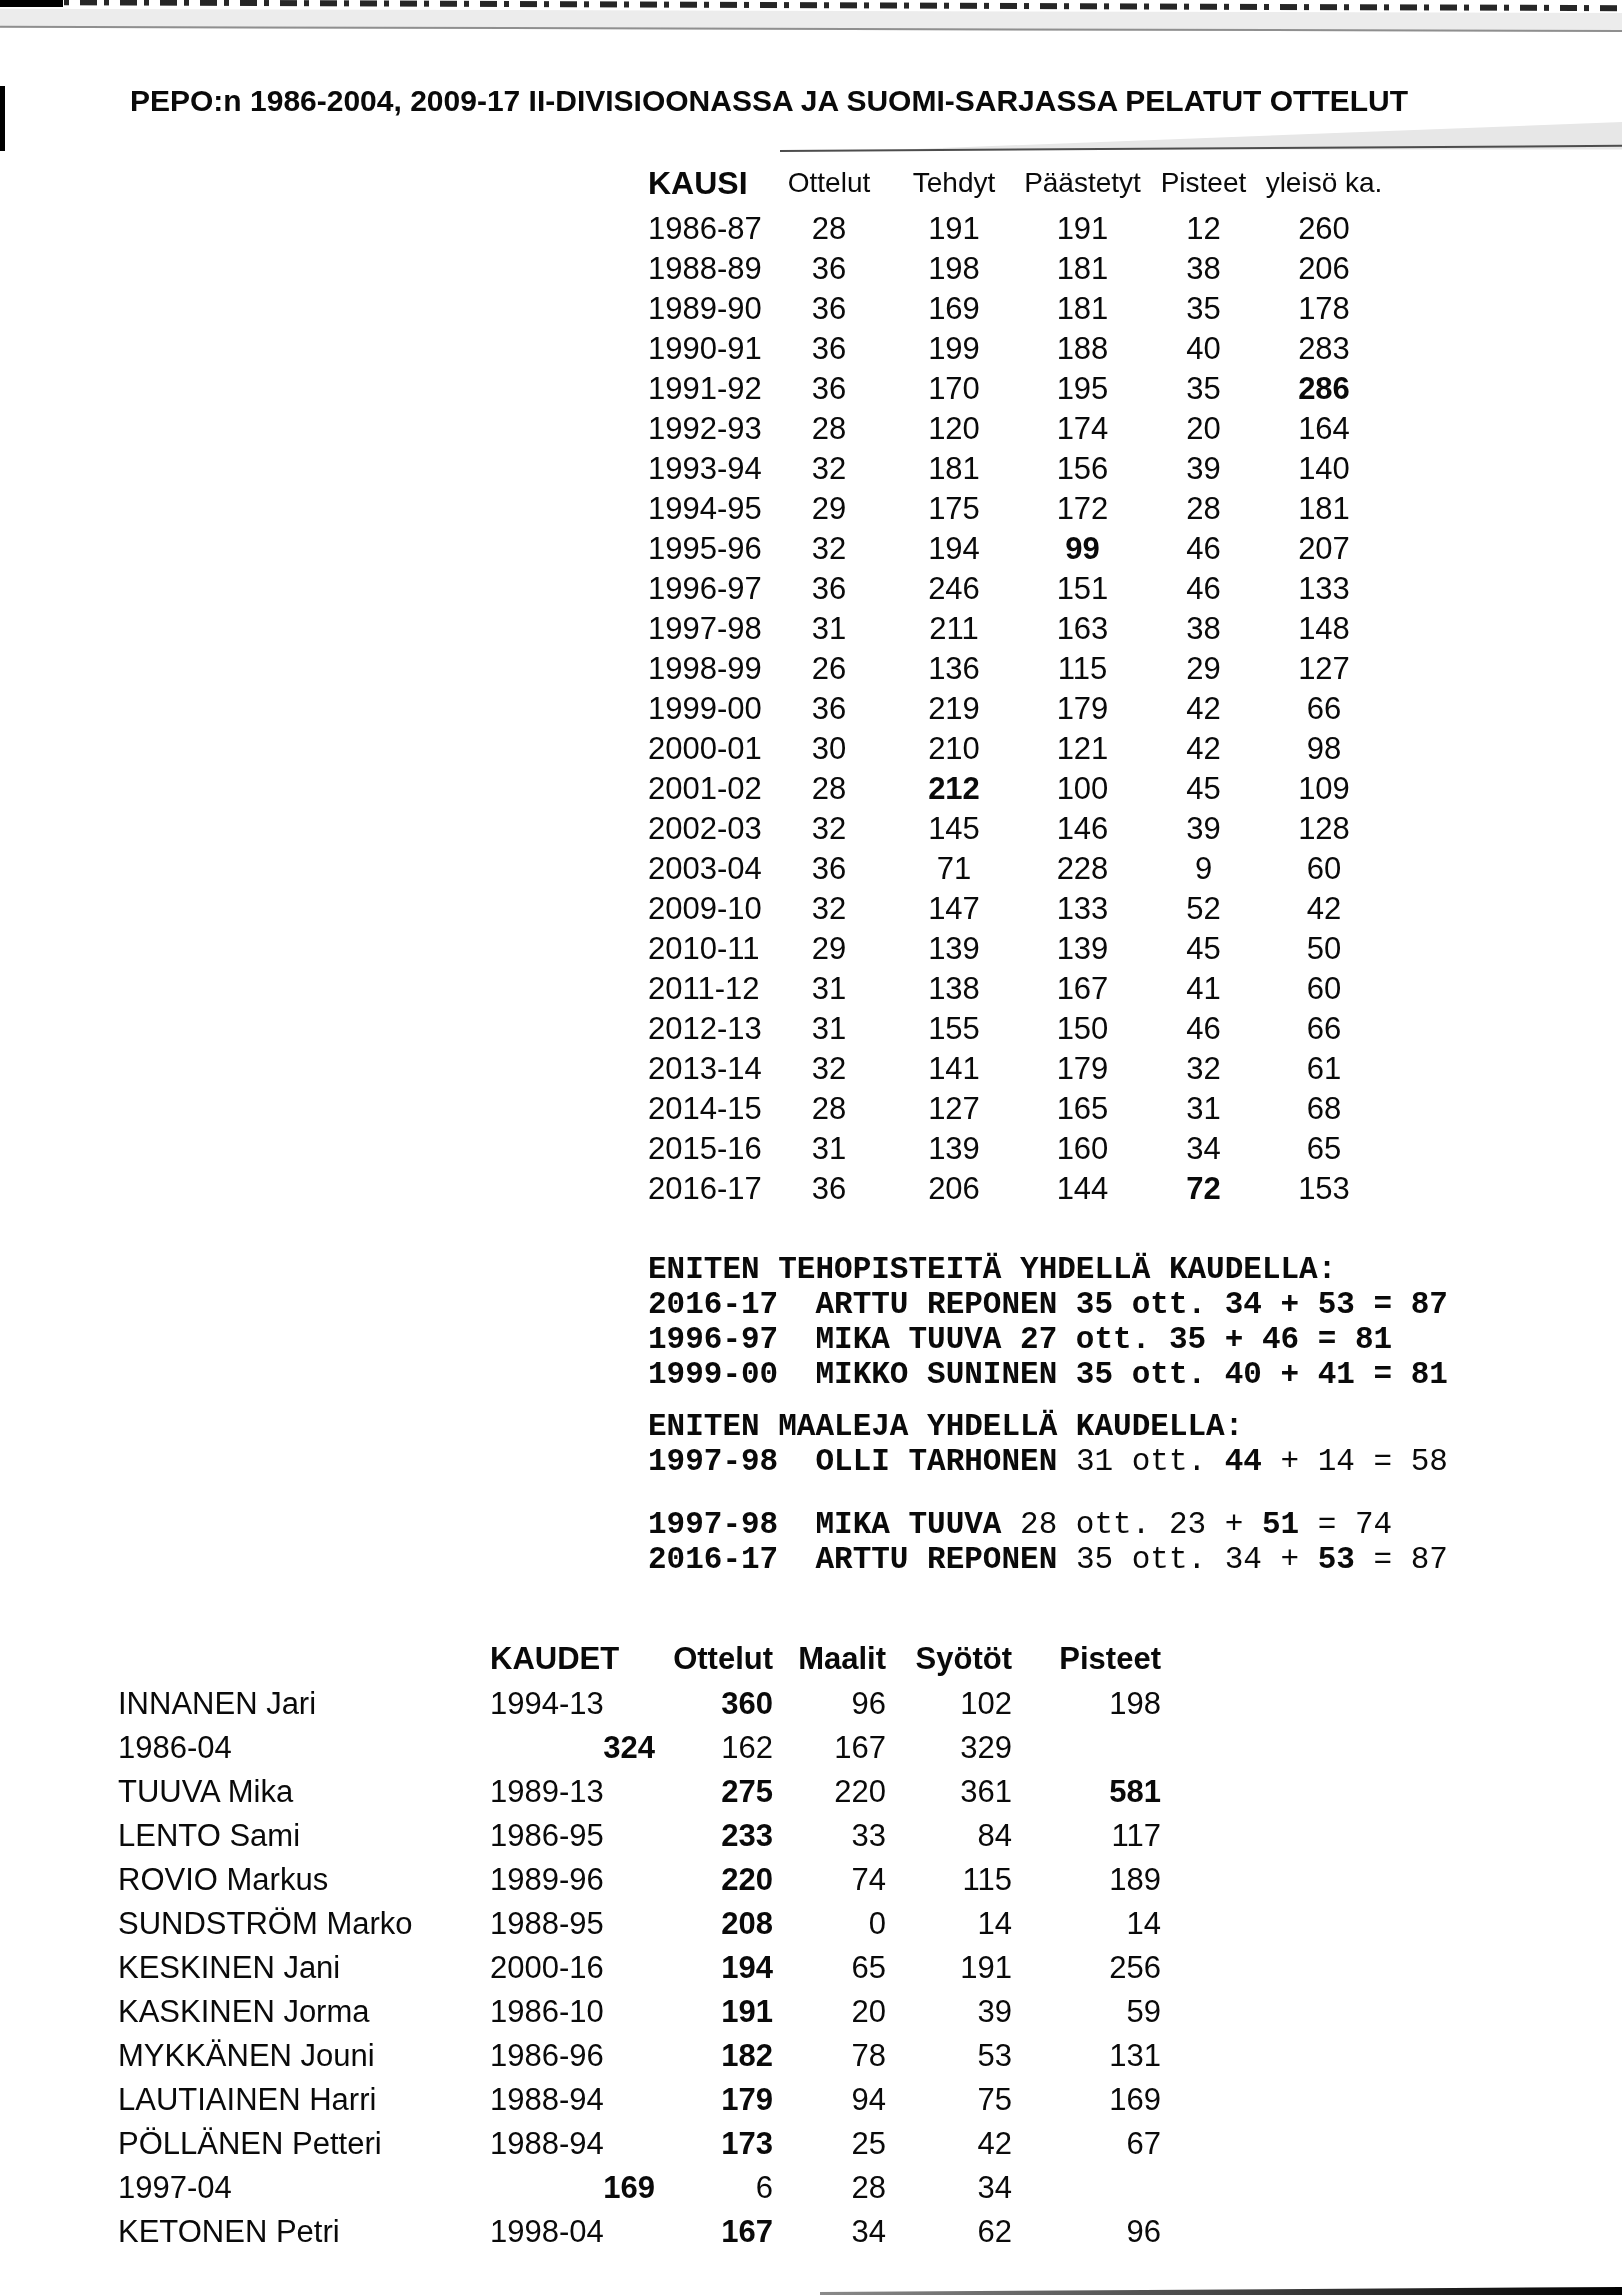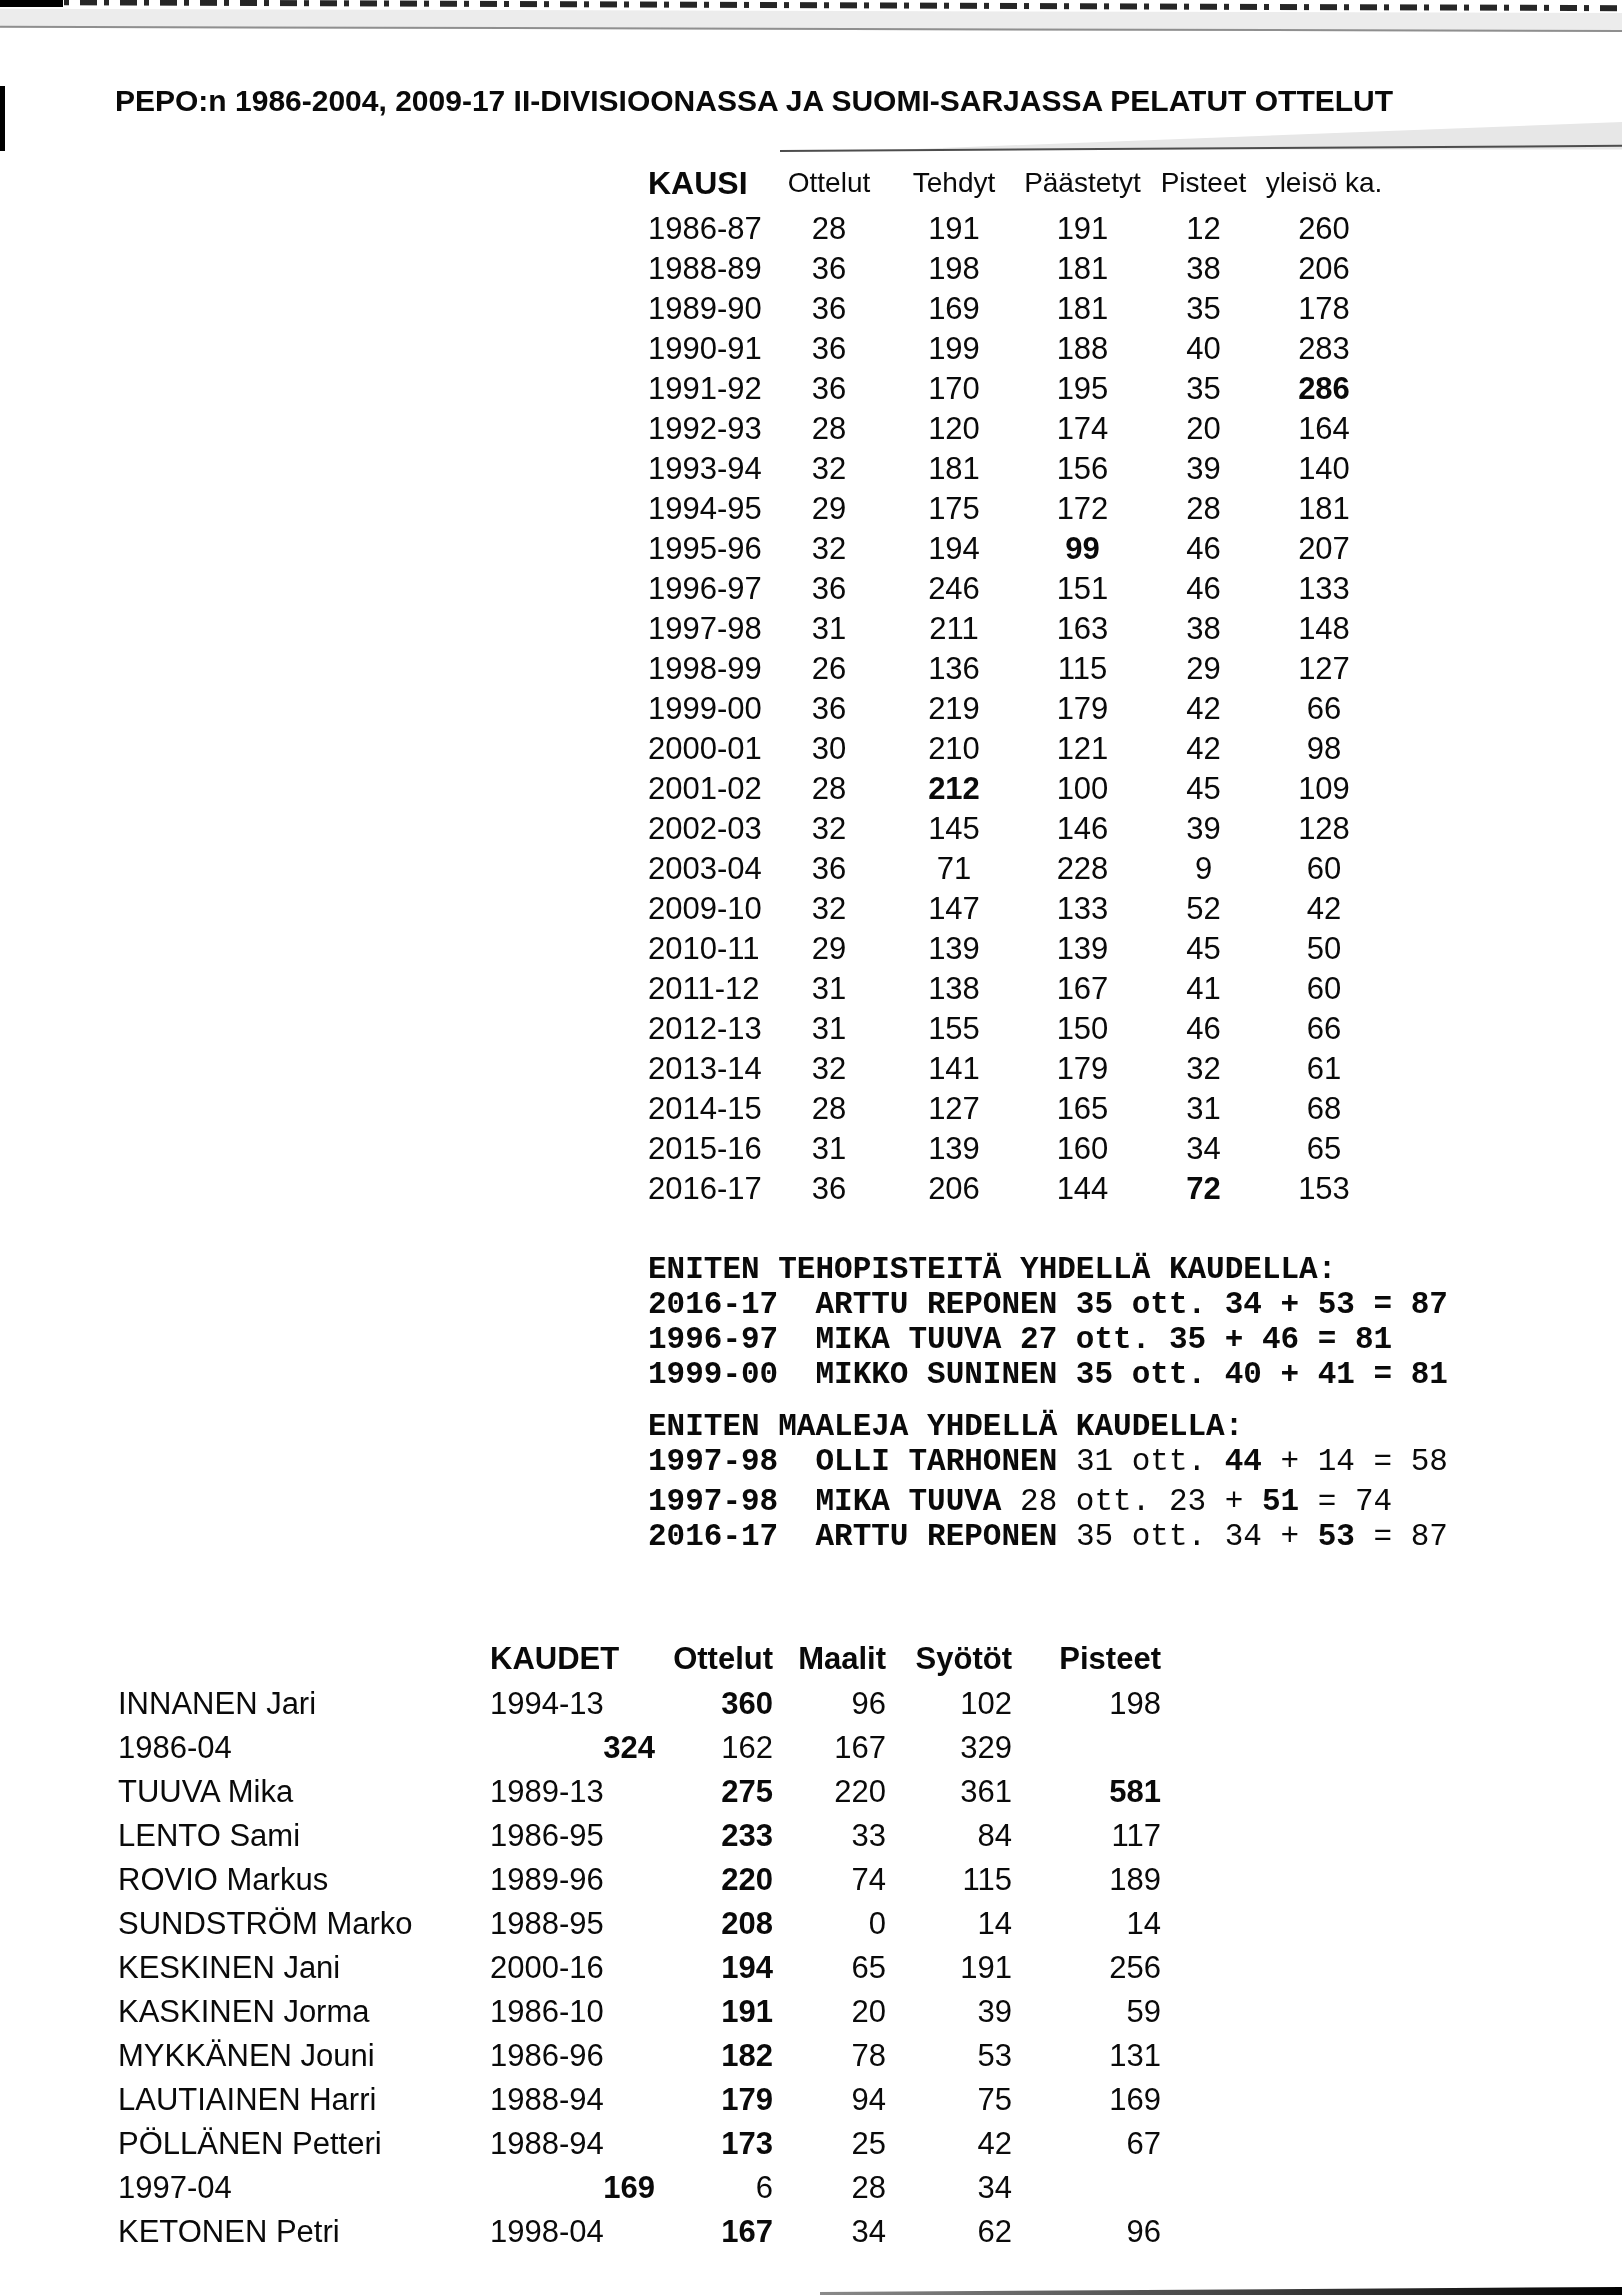--- a/index.html
+++ b/index.html
@@ -29,37 +29,37 @@
     position:absolute;left:780px;top:150px;width:844px;height:2px;background:#4d4d4d;
     transform:rotate(-0.35deg);transform-origin:0 0;
   }
   .bottom-streak{
     position:absolute;left:820px;top:2287px;width:803px;height:8.5px;
     background:linear-gradient(to right,#8a8a8a,#000);
     clip-path:polygon(0 58%,100% 0,100% 100%,0 100%);
   }
   
   .title{
-    position:absolute;left:115px;top:86px;
+    position:absolute;left:130px;top:86px;
     font-size:30px;font-weight:bold;white-space:nowrap;line-height:1;
   }
   
   .t1{position:absolute;left:648px;top:157px;}
   .t1 .row{display:grid;grid-template-columns:118px 126px 124px 133px 109px 132px;height:40px;}
   .t1 .hrow{height:52px;}
   .t1 .cell{font-size:31px;line-height:40px;text-align:center;white-space:nowrap;}
   .t1 .hrow .cell{font-size:28px;line-height:52px;}
   .t1 .c-kausi{text-align:left;}
   .t1 .hrow .c-kausi{font-size:32px;font-weight:bold;}
   
   .secs{position:absolute;left:648px;top:1252px;font-size:31px;font-family:Liberation Mono, monospace;}
   .sec-h{font-weight:bold;line-height:35px;white-space:pre;}
   .line{line-height:35px;white-space:pre;}
   .gap-a{margin-bottom:17px;}
-  .gap-b{margin-bottom:5px;}
+  .gap-b{margin-bottom:28px;}
   .b{font-weight:bold;}
   
   .t2{position:absolute;left:118px;top:1635px;}
   .t2 .row{display:grid;grid-template-columns:372px 165px 118px 113px 126px 149px;height:44px;}
   .t2 .hrow{height:47px;}
   .t2 .cell{font-size:31px;line-height:44px;text-align:right;white-space:nowrap;}
   .t2 .hrow .cell{line-height:47px;font-weight:bold;}
   .t2 .c-name,.t2 .c-kaudet{text-align:left;}
   .t2 .c-ottelut{font-weight:bold;}
 </style>

